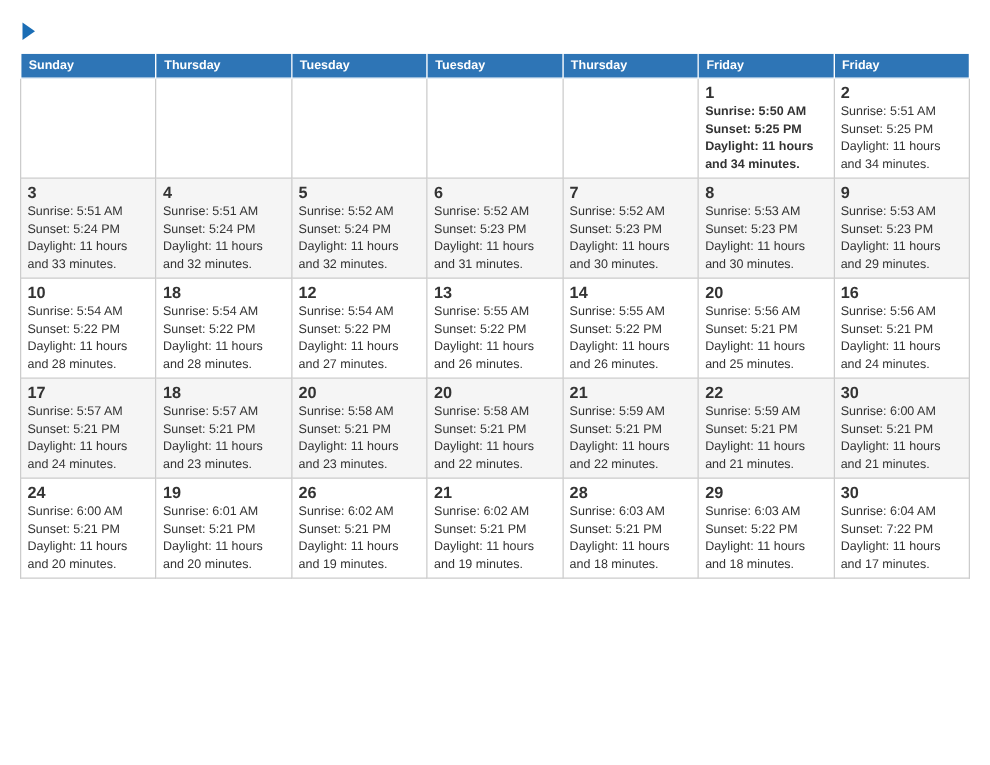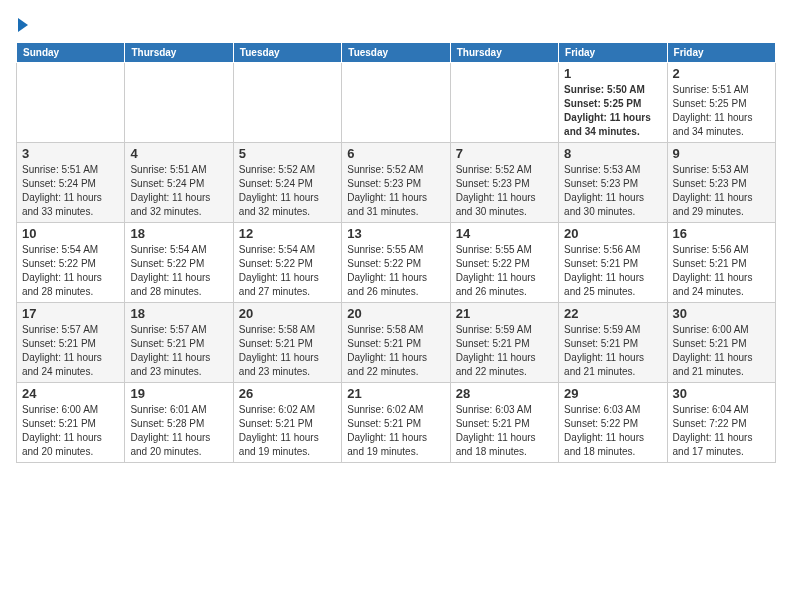--- a/index.html
+++ b/index.html
@@ -313,21 +313,21 @@
           <td>
             <div class="day-num">24</div>
             <div class="day-info" style="white-space: pre-line;">Sunrise: 6:00 AM
 Sunset: 5:21 PM
 Daylight: 11 hours
 and 20 minutes.</div>
           </td>
           <td>
             <div class="day-num">19</div>
             <div class="day-info" style="white-space: pre-line;">Sunrise: 6:01 AM
-Sunset: 5:28 PM
+Sunset: 5:21 PM
 Daylight: 11 hours
 and 20 minutes.</div>
           </td>
           <td>
             <div class="day-num">26</div>
             <div class="day-info" style="white-space: pre-line;">Sunrise: 6:02 AM
 Sunset: 5:21 PM
 Daylight: 11 hours
 and 19 minutes.</div>
           </td>

